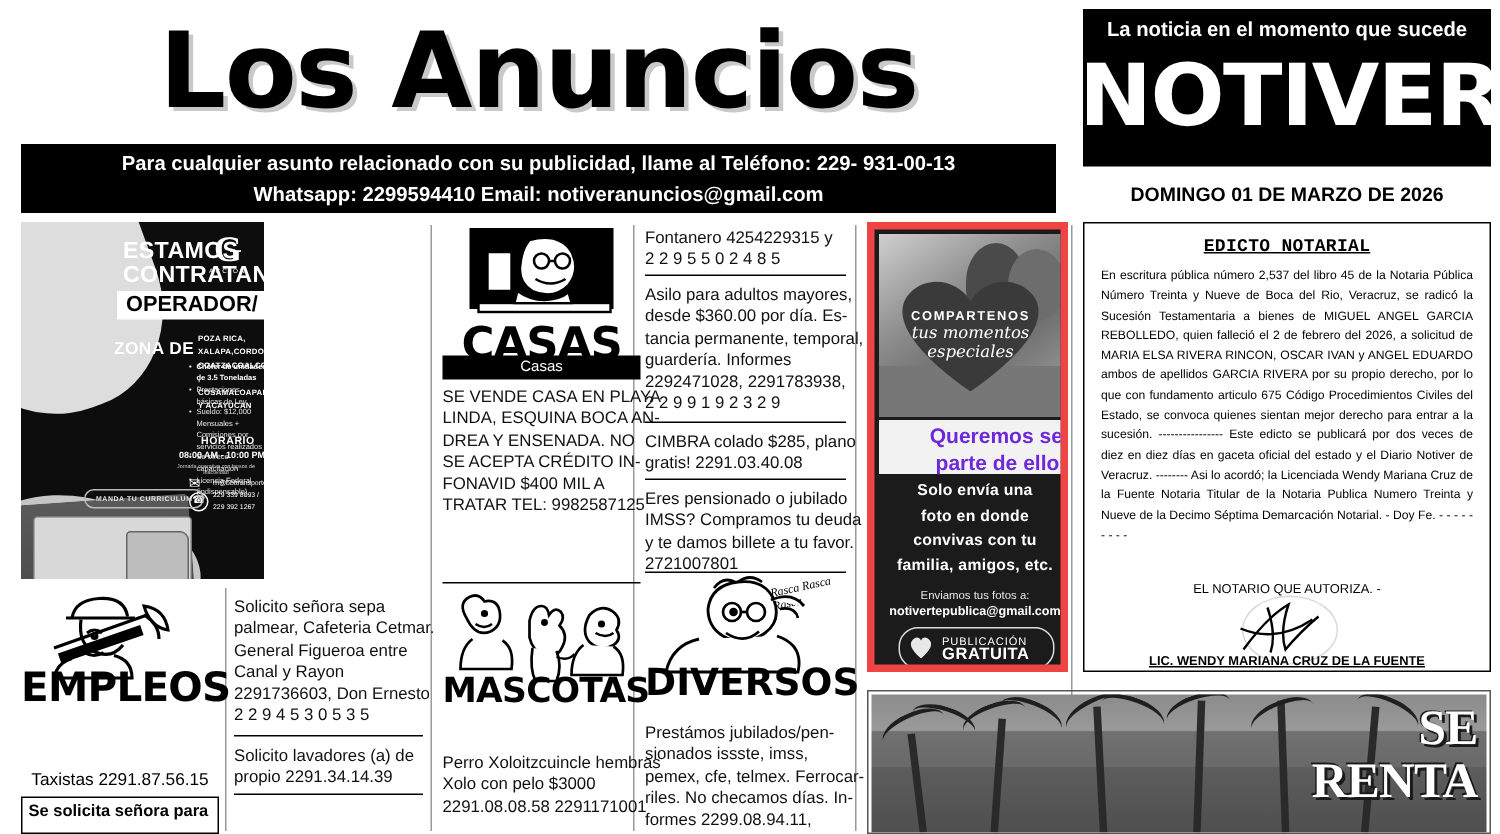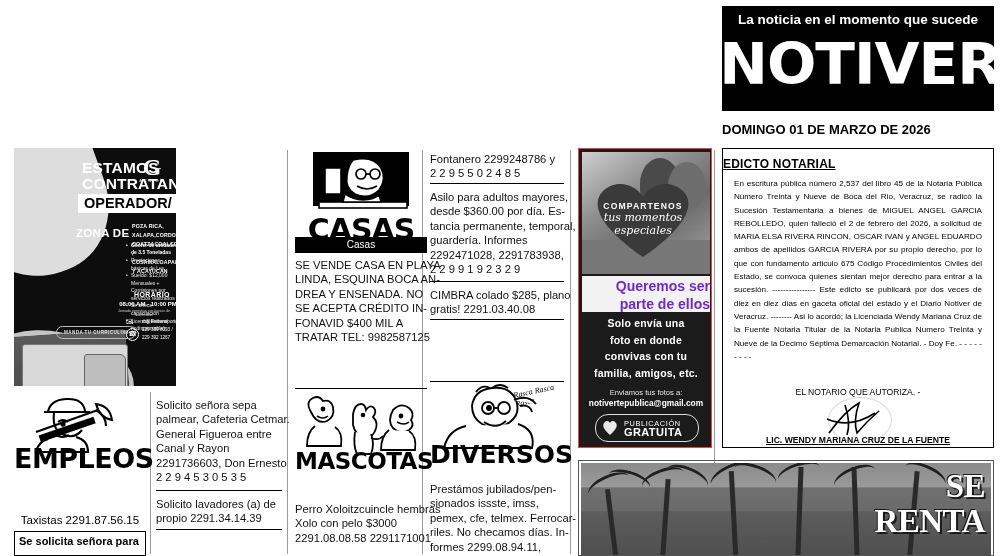--- a/index.html
+++ b/index.html
@@ -37,21 +37,21 @@
     position:absolute;left:0;top:6px;width:272px;text-align:center;
     color:#fff;font-size:13.5px;font-weight:bold;white-space:nowrap;
   }
   #notiver-name{
     position:absolute;left:0;top:22px;width:272px;text-align:center;
     color:#fff;font-family:"DejaVu Sans",sans-serif;font-weight:bold;
     font-size:57px;line-height:72px;letter-spacing:-1px;white-space:nowrap;
     transform:scaleX(1.02);
   }
   #notiver-date{
-    position:absolute;left:722px;top:122px;width:272px;
+    position:absolute;left:722px;top:122px;width:272px;text-align:center;
     font-size:13px;font-weight:bold;color:#000;white-space:nowrap;
   }
 
   
   .vrule{position:absolute;width:1px;background:#9a9a9a;}
 
   
   #ad-hiring{position:absolute;left:14px;top:148px;width:162px;height:238px;background:#0d0d0d;overflow:hidden;}
   #ad-hiring .swoosh{
     position:absolute;left:-60px;top:-40px;width:150px;height:170px;
@@ -149,21 +149,21 @@
   #diversos{position:absolute;left:430px;top:382px;width:132px;}
   #diversos .cartoon{position:absolute;left:6px;top:0;width:122px;height:78px;}
   #diversos .word{
     position:absolute;left:0;top:58px;width:132px;text-align:center;
     font-family:"DejaVu Sans",sans-serif;font-weight:bold;font-size:25px;letter-spacing:0px;
   }
   #diversos .rasca{position:absolute;left:84px;top:4px;font-family:"Liberation Serif",serif;
     font-size:8px;font-style:italic;line-height:9px;transform:rotate(-12deg);}
 
   
-  #compartenos{position:absolute;left:578px;top:148px;width:134px;height:300px;background:#1b1b1b;border:1px solid #ef4444;box-sizing:border-box;overflow:hidden;}
+  #compartenos{position:absolute;left:578px;top:148px;width:134px;height:300px;background:#1b1b1b;border:5px solid #ef4444;box-sizing:border-box;overflow:hidden;}
   #comp-photo{position:absolute;left:3px;top:3px;width:128px;height:122px;
     background:linear-gradient(145deg,#cfcfcf 0%,#8e8e8e 35%,#6b6b6b 60%,#a8a8a8 100%);
     filter:grayscale(1);overflow:hidden;}
   #comp-photo .blobA{position:absolute;left:58px;top:6px;width:40px;height:52px;background:#4a4a4a;border-radius:50% 50% 40% 40%;}
   #comp-photo .blobB{position:absolute;left:86px;top:10px;width:38px;height:48px;background:#6d6d6d;border-radius:50%;}
   #comp-photo .table{position:absolute;left:0;top:88px;width:128px;height:34px;background:#777;}
   #comp-heart{
     position:absolute;left:12px;top:30px;width:104px;height:78px;
     background:#3a3a3a;color:#fff;text-align:center;
     clip-path:path("M52 78 C 6 46, 0 24, 12 12 C 24 0, 44 4, 52 18 C 60 4, 80 0, 92 12 C 104 24, 98 46, 52 78 Z");
@@ -182,22 +182,22 @@
     position:absolute;left:16px;top:265px;width:102px;height:26px;
     border:1px solid #ddd;border-radius:13px;
   }
   #comp-badge .hrt{position:absolute;left:6px;top:5px;width:16px;height:15px;background:#e8e8e8;
     clip-path:path("M8 15 C 1 9, 0 5, 2.5 2.5 C 5 0, 7 1, 8 3 C 9 1, 11 0, 13.5 2.5 C 16 5, 15 9, 8 15 Z");}
   #comp-badge .t1{position:absolute;left:28px;top:4px;color:#fff;font-size:7.4px;letter-spacing:.6px;}
   #comp-badge .t2{position:absolute;left:28px;top:11px;color:#fff;font-size:11px;font-weight:bold;letter-spacing:.4px;}
 
   
   #edicto{position:absolute;left:722px;top:148px;width:272px;height:300px;border:1px solid #000;box-sizing:border-box;background:#fff;}
-  #edicto .hd{position:absolute;left:0;top:8px;width:270px;text-align:left;font-size:12px;font-weight:bold;
-    letter-spacing:.2px;text-decoration:underline;}
+  #edicto .hd{position:absolute;left:0;top:8px;width:270px;text-align:center;font-size:12px;font-weight:bold;
+    letter-spacing:.2px;text-decoration:underline;font-family:Liberation Mono, monospace;}
   #edicto .body{position:absolute;left:11px;top:28px;width:248px;font-size:8.1px;line-height:13.3px;text-align:justify;}
   #edicto .auth{position:absolute;left:0;top:238px;width:270px;text-align:center;font-size:8.6px;}
   #edicto .seal{position:absolute;left:105px;top:248px;width:62px;height:44px;border:1px solid #b9b9b9;border-radius:50%;opacity:.55;}
   #edicto .sig{position:absolute;left:96px;top:246px;width:90px;height:48px;}
   #edicto .name{position:absolute;left:0;top:286px;width:270px;text-align:center;font-size:8.6px;font-weight:bold;
     text-decoration:underline;}
 
   
   #serenta{position:absolute;left:578px;top:460px;width:416px;height:96px;border:1px solid #555;box-sizing:border-box;overflow:hidden;}
   #sr-photo{position:absolute;left:2px;top:2px;width:410px;height:92px;overflow:hidden;
@@ -207,20 +207,27 @@
   #sr-photo .frond{position:absolute;width:44px;height:18px;border-top:3px solid #1f1f1f;border-radius:50%;}
   #sr-text{position:absolute;right:8px;top:8px;width:180px;text-align:right;color:#fff;
     font-family:Liberation Serif, serif;font-weight:bold;font-size:33px;line-height:35px;
     letter-spacing:-.5px;text-shadow:2px 2px 0 #1a1a1a,-1px -1px 0 #1a1a1a;}
 </style>
 </head>
 <body>
 
 <div id="page">
 
+  <div id="masthead">
+    <div id="masthead-title">Los Anuncios</div>
+    <div id="masthead-contact">
+      <div>Para cualquier asunto relacionado con su publicidad, llame al  Teléfono: 229- 931-00-13</div>
+      <div>Whatsapp: 2299594410 Email: notiveranuncios@gmail.com</div>
+    </div>
+  </div>
 
   <div id="notiver">
     <div id="notiver-tag">La noticia en el momento que sucede</div>
     <div id="notiver-name">NOTIVER</div>
   </div>
   <div id="notiver-date">DOMINGO 01 DE MARZO DE 2026</div>
 
   <div class="vrule" style="left:287px;top:150px;height:404px;"></div>
   <div class="vrule" style="left:422px;top:150px;height:404px;"></div>
   <div class="vrule" style="left:570px;top:150px;height:404px;"></div>
@@ -363,38 +370,44 @@
     </svg>
     <div class="word">MASCOTAS</div>
   </div>
   <div class="adtxt" style="left:295px;top:502px;width:132px;">
     <span class="ln">Perro Xoloitzcuincle hembras</span>
     <span class="ln">Xolo     con     pelo     $3000</span>
     <span class="ln">2291.08.08.58 2291171001</span>
   </div>
 
   <div class="adtxt" style="left:430px;top:152px;width:134px;">
-    <span class="ln">Fontanero   2299248786   y</span>
+    <span class="ln">Fontanero   4254229315   y</span>
     <span class="ln">2 2 9 5 5 0 2 4 8 5</span>
   </div>
   <div class="sep" style="left:430px;top:183px;width:134px;"></div>
   <div class="adtxt" style="left:430px;top:190px;width:134px;">
     <span class="ln">Asilo para adultos mayores,</span>
     <span class="ln">desde $360.00 por día. Es-</span>
     <span class="ln">tancia permanente, temporal,</span>
     <span class="ln">guardería.             Informes</span>
     <span class="ln">2292471028,   2291783938,</span>
     <span class="ln">2 2 9 9 1 9 2 3 2 9</span>
   </div>
   <div class="sep" style="left:430px;top:281px;width:134px;"></div>
   <div class="adtxt" style="left:430px;top:288px;width:134px;">
     <span class="ln">CIMBRA colado $285, plano</span>
     <span class="ln">gratis!        2291.03.40.08</span>
   </div>
   <div class="sep" style="left:430px;top:319px;width:134px;"></div>
+  <div class="adtxt" style="left:430px;top:326px;width:134px;">
+    <span class="ln">Eres pensionado o jubilado</span>
+    <span class="ln">IMSS? Compramos tu deuda</span>
+    <span class="ln">y te damos billete a tu favor.</span>
+    <span class="ln">2721007801</span>
+  </div>
   <div class="sep" style="left:430px;top:381px;width:134px;"></div>
 
   <div id="diversos">
     <div class="rasca">Rasca Rasca Rasca</div>
     <svg class="cartoon" viewBox="0 0 122 78">
       <g fill="#fff" stroke="#000" stroke-width="1.9">
         <path d="M36 24 q2 -16 20 -18 q18 -2 24 12 q5 14 -6 22 q-14 10 -28 2 q-10 -6 -10 -18z"></path>
         <path d="M30 44 q-18 4 -22 22 h88 q4 -18 -14 -24"></path>
         <path d="M78 18 q14 -6 22 4"></path>
       </g>

